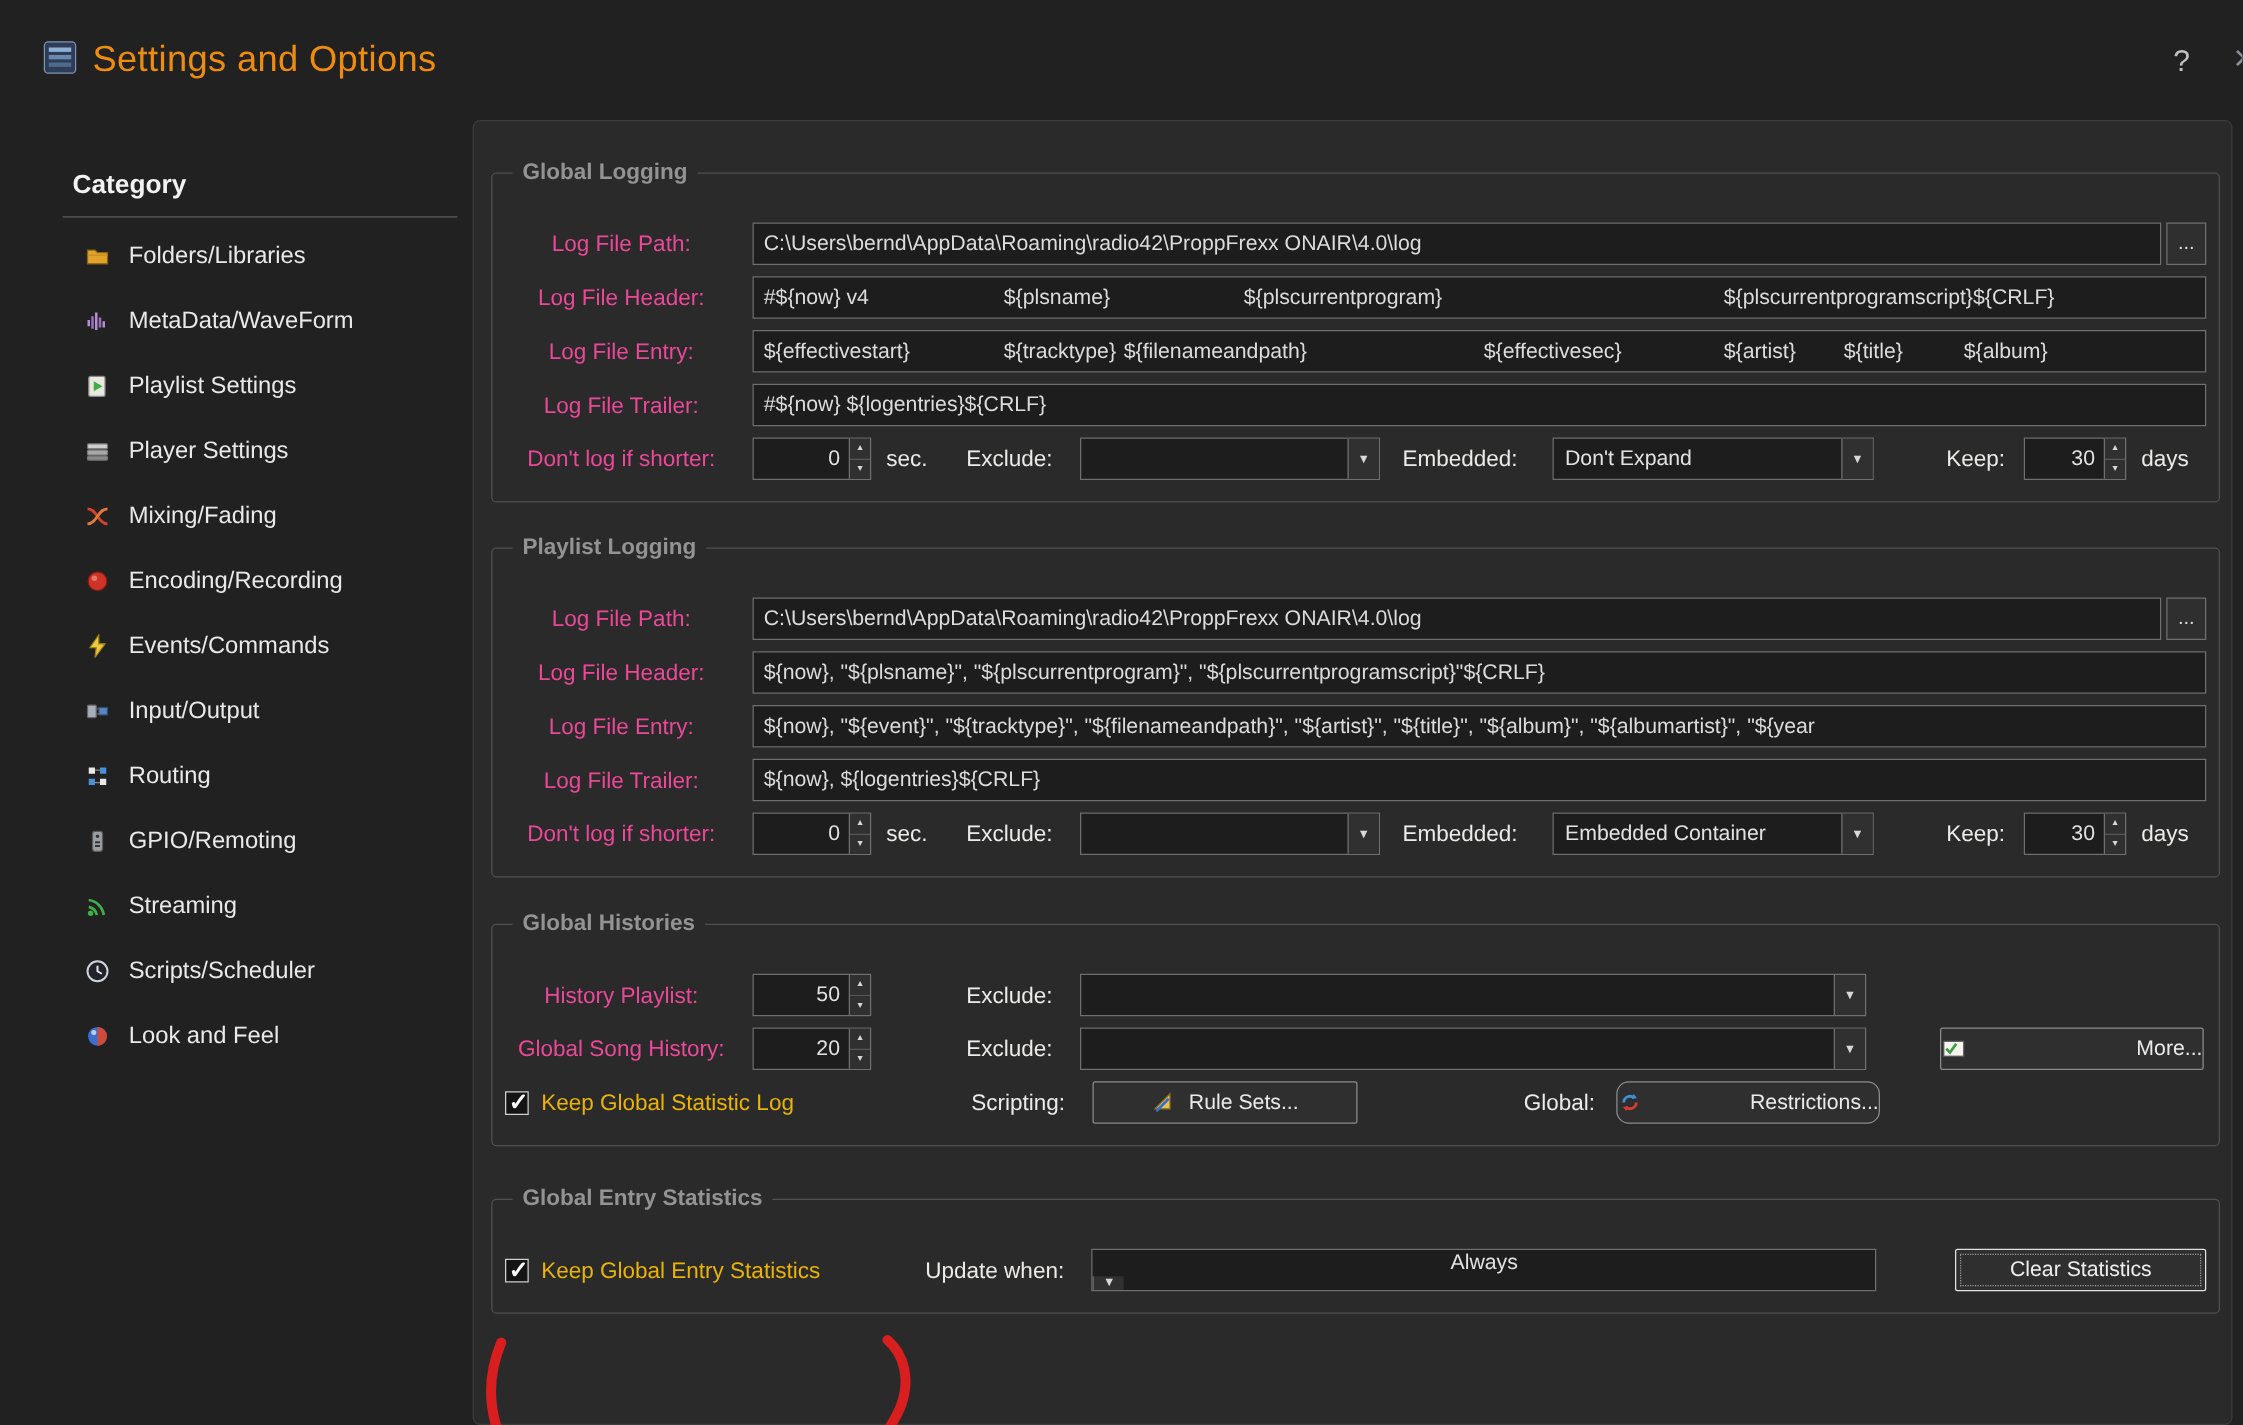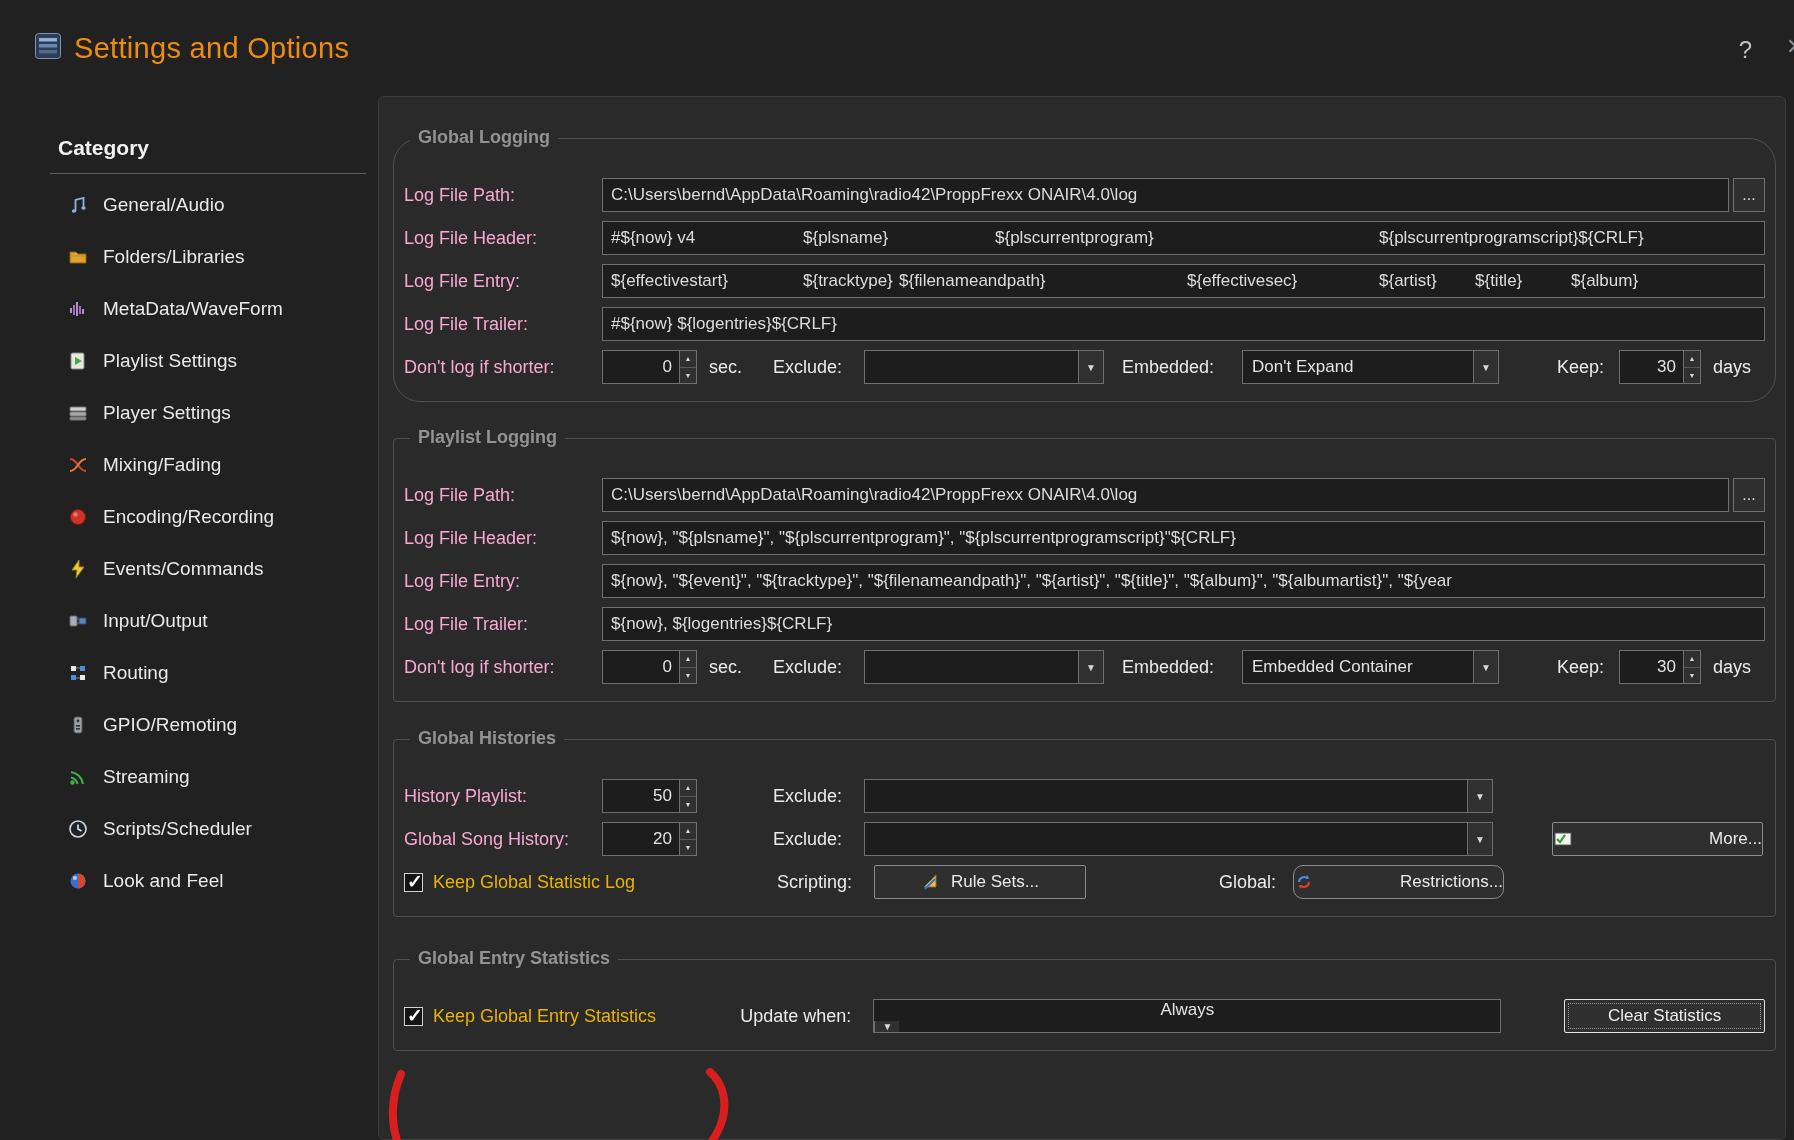--- a/index.html
+++ b/index.html
@@ -25,27 +25,27 @@
   .icon20 { width:20px; height:20px; flex:0 0 20px; display:inline-flex; align-items:center; justify-content:center; }
 
   
   .main { position:absolute; left:378px; top:96px; width:1408px; height:1044px;
     background:#2a2a2a; border:1px solid #3c3c3c; border-radius:6px; }
 
   .group { position:relative; border:1px solid #505050; border-radius:4px;
     margin:0 9px 0 14px; padding:30px 10px 8px 10px; }
   .group-title { position:absolute; top:-12px; left:16px; background:#2a2a2a; padding:0 8px;
     font-weight:bold; font-size:18px; color:#939393; white-space:nowrap; }
-  .g1 { margin-top:41px;border-radius:27px; }
+  .g1 { margin-top:41px; }
   .g2 { margin-top:36px; }
   .g3 { margin-top:37px; }
   .g4 { margin-top:42px; }
 
   .frow { display:flex; align-items:center; height:34px; margin:9px 0; }
-  .flabel { width:198px; text-align:left; padding-right:12px; font-size:18px; color:#f9a8d4; white-space:nowrap; }
+  .flabel { width:198px; text-align:center; padding-right:12px; font-size:18px; color:#ec4899; white-space:nowrap; }
   .inline-label { font-size:18px; color:#ecebe9; white-space:nowrap; }
   .inline-label.right { text-align:right; }
 
   .tfield { height:34px; background:#1d1d1d; border:1px solid #6f6f6f; color:#dcdcdc;
     font-size:17px; display:flex; align-items:center; padding:0 8px;
     white-space:pre; overflow:hidden; -moz-tab-size:96px; tab-size:96px; }
   .tfield.grow { flex:1; min-width:0; }
 
   .browse-btn { width:32px; height:34px; margin-left:4px; background:#2f2f2f; border:1px solid #6f6f6f;
     color:#dddddd; display:flex; align-items:center; justify-content:center; font-size:16px; cursor:pointer; }
@@ -93,30 +93,20 @@
   <span class="app-title">Settings and Options</span>
   <span class="help-btn">?</span>
   <span class="pin-partial">✕</span>
 </div>
 
 <div class="sidebar">
   <div class="cat-header">Category</div>
   <div class="cat-rule"></div>
   <div class="side-list">
 
-    <div class="side-item">
-      <span class="icon20">
-          <svg width="20" height="20" viewBox="0 0 20 20">
-            <path d="M7.5 16V5l8-2v10" fill="none" stroke="#8fb3dd" stroke-width="1.8"></path>
-            <ellipse cx="6" cy="16" rx="2.2" ry="1.8" fill="#8fb3dd"></ellipse>
-            <ellipse cx="15.5" cy="13" rx="2.2" ry="1.8" fill="#8fb3dd"></ellipse>
-          </svg>
-        </span>
-      <span>General/Audio</span>
-    </div>
 
     <div class="side-item">
       <span class="icon20">
           <svg width="20" height="20" viewBox="0 0 20 20">
             <path d="M2 5h6l2 2h8v9H2z" fill="#e0a32e" stroke="#8a6212"></path>
             <path d="M2 9h16" stroke="#c78d1f"></path>
           </svg>
         </span>
       <span>Folders/Libraries</span>
     </div>

